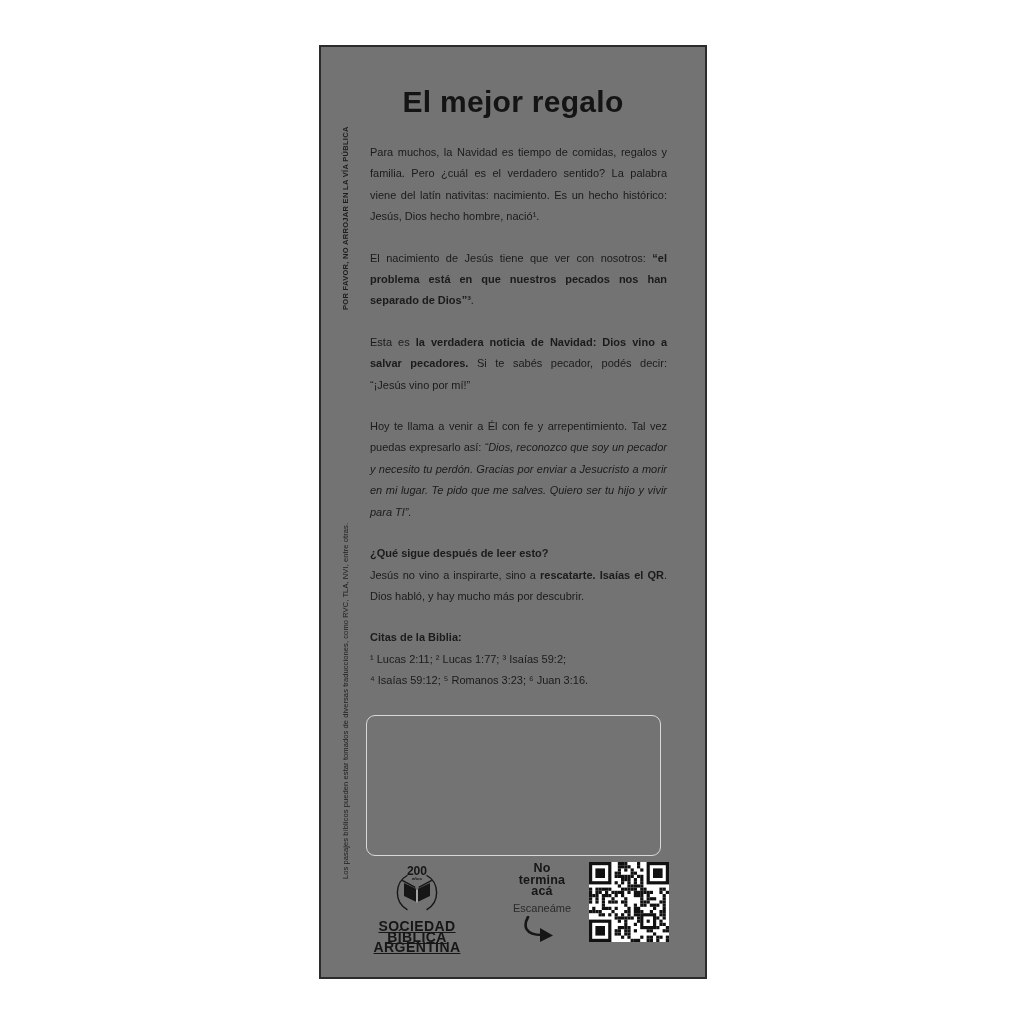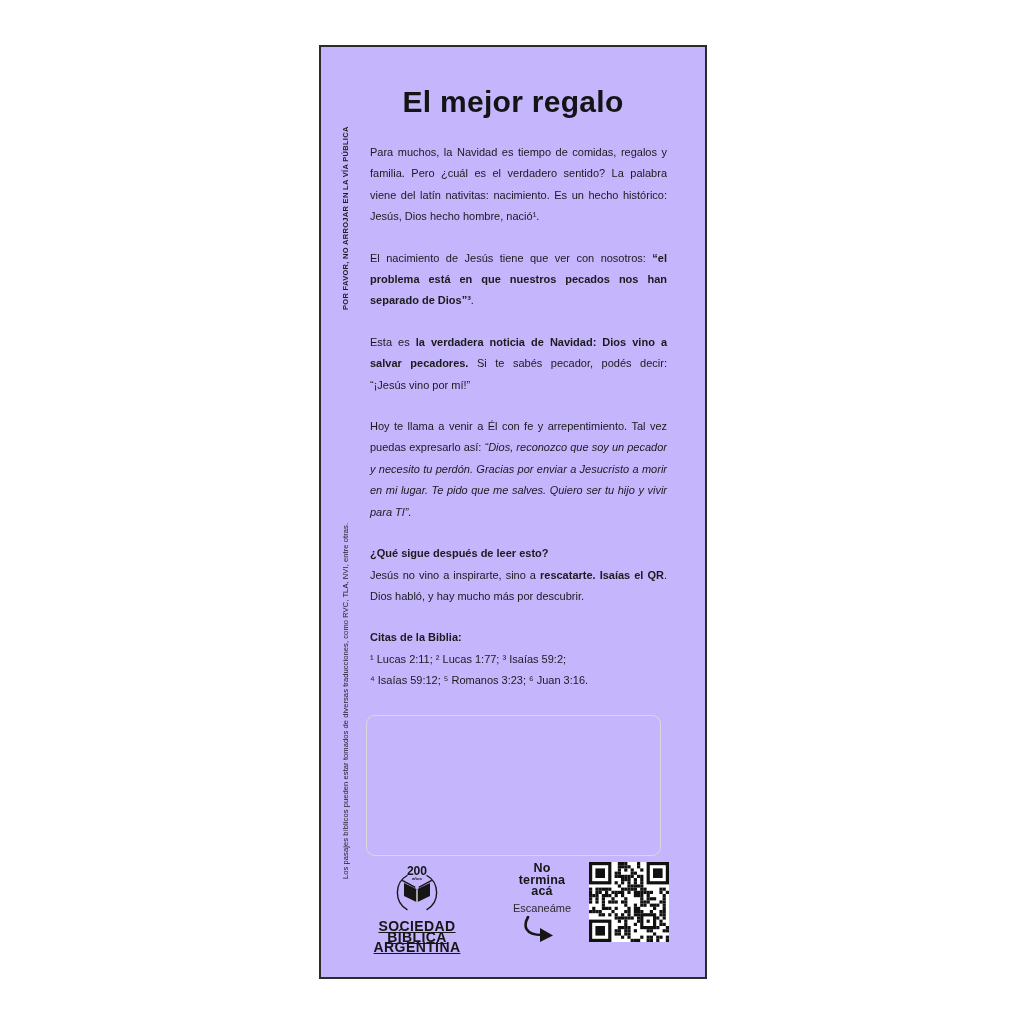--- a/index.html
+++ b/index.html
@@ -8,21 +8,21 @@
     --frame:#d9d9d9;
   }
   html,body{margin:0;padding:0;}
   body{
     width:1024px;height:1024px;background:#ffffff;position:relative;
     font-family:"Liberation Sans",sans-serif;color:var(--ink);
     -webkit-font-smoothing:antialiased;
   }
   .card{
     position:absolute;left:319px;top:45px;width:388px;height:934px;
-    box-sizing:border-box;border:2px solid var(--card-border);background:#c4b5fd;
+    box-sizing:border-box;border:2px solid var(--card-border);background:#737373;
   }
   .title{
     position:absolute;top:38px;left:0;right:0;margin:0;text-align:center;
     font-size:30px;font-weight:700;letter-spacing:0.3px;color:#141414;
   }
   .vnote{
     position:absolute;writing-mode:vertical-rl;transform:rotate(180deg);
     white-space:nowrap;color:#1d1d1d;
   }
   .vnote-top{left:20px;top:91px;height:172px;font-size:7.5px;font-weight:700;letter-spacing:0.3px;}

